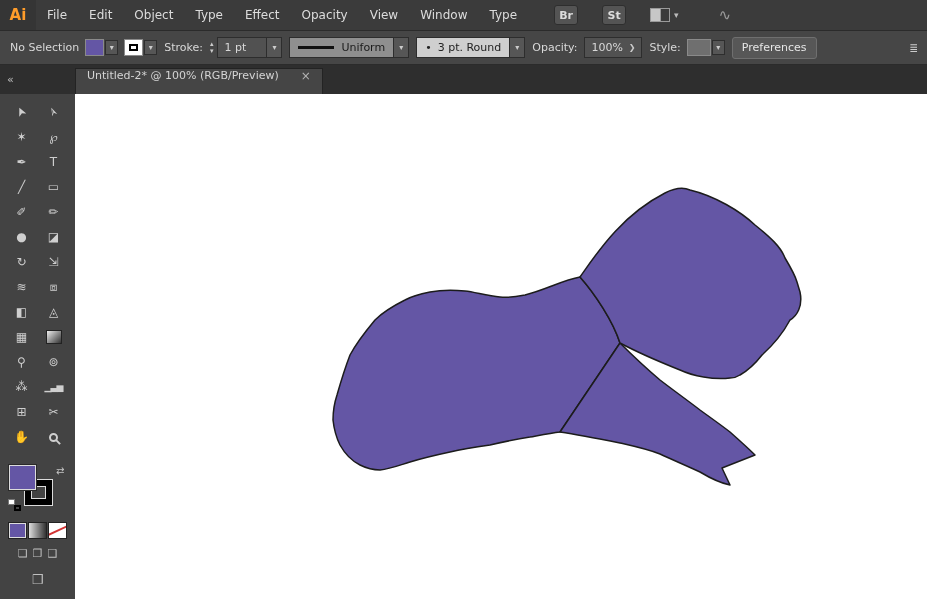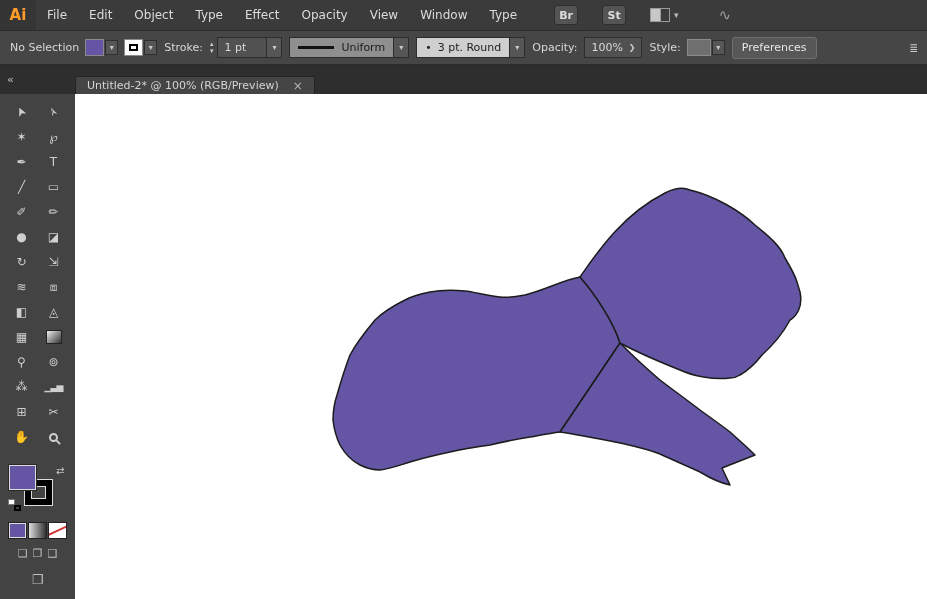--- a/index.html
+++ b/index.html
@@ -36,21 +36,21 @@
   .brush-dd { height:21px; background:#cfcfcf; border:1px solid #2d2d2d; color:#222; display:flex; align-items:center; gap:6px; padding:0 8px; }
   .opacity-combo { width:58px; justify-content:space-between; }
   .opacity-combo .arr { font-size:8px; color:#ccc; }
   .style-swatch { width:22px; height:15px; background:#6f6f6f; box-shadow:0 0 0 1px #8a8a8a; }
   .bar-btn { height:22px; padding:0 9px; background:#575757; border:1px solid #6f6f6f; border-radius:3px; font-size:11px; color:#e6e6e6; display:flex; align-items:center; }
   .edge-partial { margin-left:auto; width:8px; overflow:hidden; color:#ccc; font-size:12px; }
 
   
   .tabbar { height:29px; background:#2e2e2e; display:flex; align-items:stretch; }
   .collapse-btn { width:18px; margin-left:7px; display:flex; align-items:center; color:#c0c0c0; font-size:11px; }
-  .tab { margin-left:50px; margin-top:11px; background:#454545; border:1px solid #232323; border-bottom:none; display:flex; align-items:center; gap:14px; padding:0 11px; font-size:11px; color:#d4d4d4; }
+  .tab { margin-left:50px; margin-top:3px; background:#454545; border:1px solid #232323; border-bottom:none; display:flex; gap:22px; padding:0 11px; font-size:11px; color:#d4d4d4; }
   .tab-close { color:#b5b5b5; font-size:12px; }
 
   
   .main { display:flex; height:505px; }
   .toolbar { width:75px; background:#434343; padding-top:6px; display:flex; flex-direction:column; align-items:center; flex-shrink:0; }
   .tools-grid { display:grid; grid-template-columns:29px 29px; column-gap:3px; row-gap:1px; }
   .tool { height:24px; display:flex; align-items:center; justify-content:center; color:#cfcfcf; font-size:12px; }
   .rot { transform:rotate(-115deg); display:inline-block; }
   .graph-glyph { font-size:9px; letter-spacing:-1px; }
   .gradient-box { width:14px; height:12px; background:linear-gradient(135deg,#eee,#333); box-shadow:0 0 0 1px #222; }

